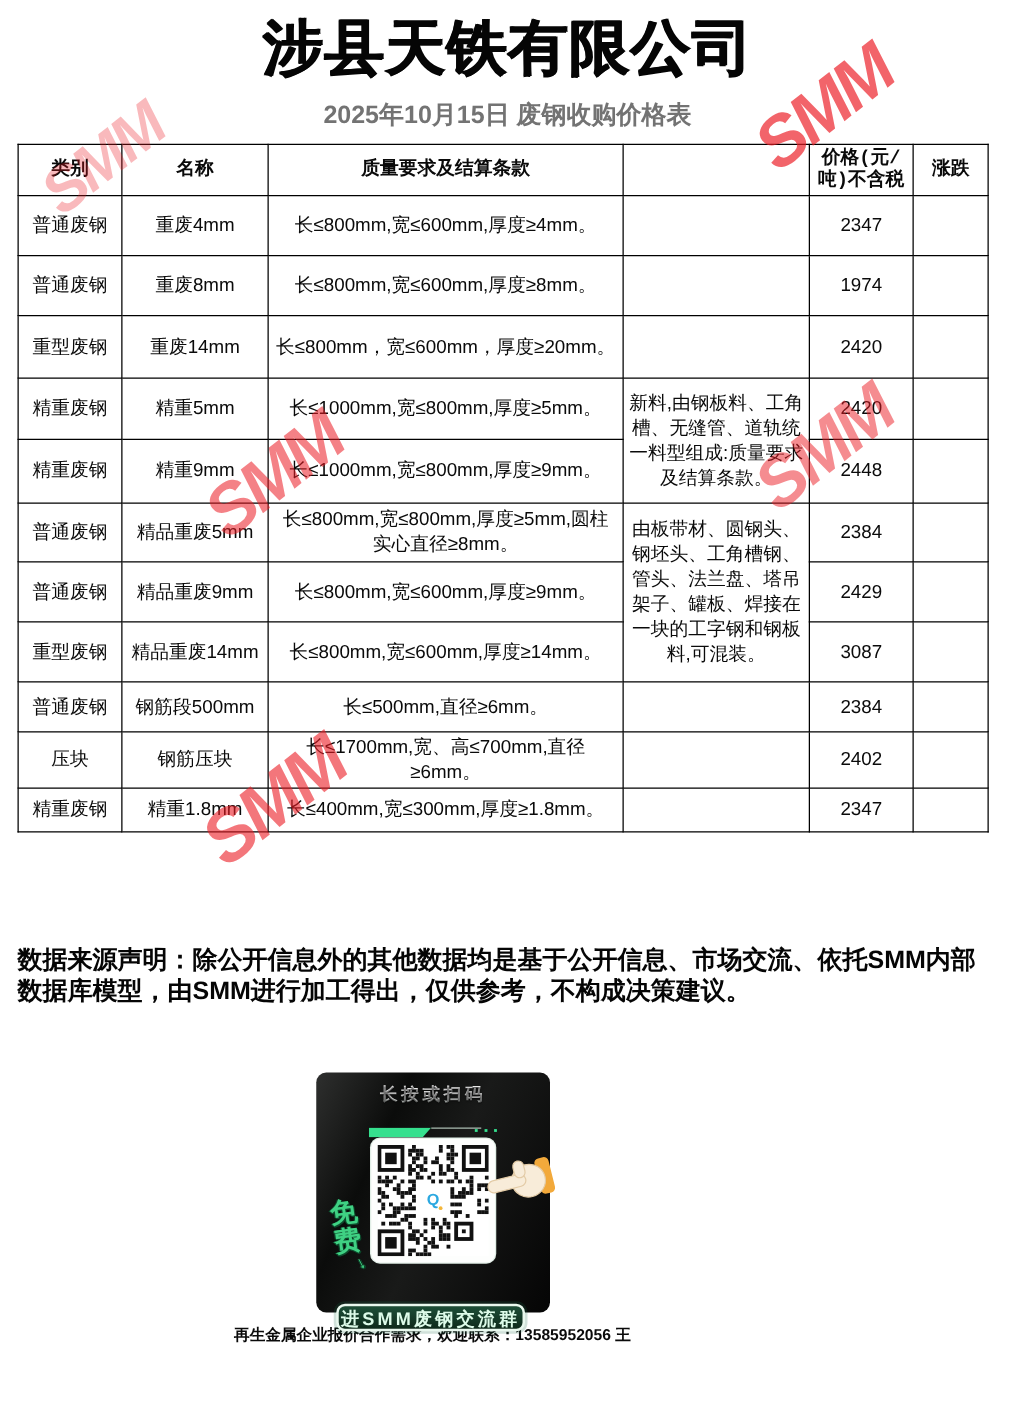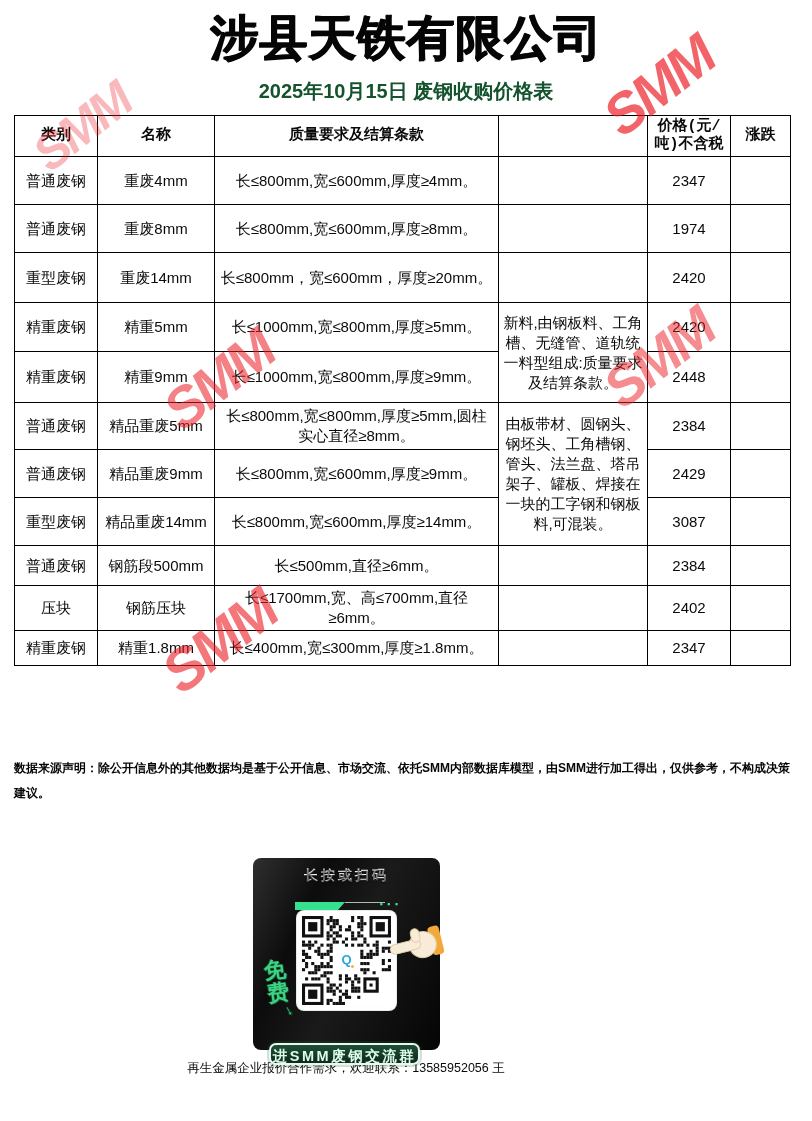--- a/index.html
+++ b/index.html
@@ -11,35 +11,35 @@
   .wm1{left:598px;top:58px;font-size:56px;opacity:.68;}
   .wm2{left:28px;top:102px;font-size:50px;opacity:.30;}
   .wm3{left:158px;top:352px;font-size:56px;opacity:.55;}
   .wm4{left:598px;top:330px;font-size:56px;opacity:.50;}
   .wm5{left:156px;top:612px;font-size:58px;opacity:.60;}
   
   .title{position:absolute;top:6px;left:0;right:0;text-align:center;font-size:48px;
          font-weight:900;letter-spacing:1px;color:#050505;
          text-shadow:1.2px 0 0 #050505,0 1.2px 0 #050505;}
   .subtitle{position:absolute;top:78px;left:0;right:0;text-align:center;font-size:20px;
-            font-weight:600;color:#14532d;}
+            font-weight:600;color:#737373;}
   
   .table-wrap{position:absolute;left:14px;top:115px;width:776px;z-index:2;}
   table.price{border-collapse:collapse;width:776px;table-layout:fixed;border:1.5px solid #000;}
   table.price th,table.price td{border:1px solid #000;padding:2px 4px;font-size:15px;
             text-align:center;vertical-align:middle;color:#0a0a0a;overflow:hidden;}
   table.price th{font-weight:700;line-height:18px;}
   table.price td{font-weight:500;line-height:20px;}
   td.note{ text-align:left;padding:4px 6px;line-height:21px;font-size:15px;}
   td.price{font-size:15.5px;}
   thead tr{height:38px;font-family:Liberation Mono, monospace;}
   .notes-box{border:1.5px solid #000;margin-top:-1.5px;padding:5px 8px 8px 8px;
              font-size:15px;line-height:21.5px;font-weight:500;color:#0a0a0a;background:#fff;}
   
-  .statement{position:absolute;left:14px;top:756px;width:786px;font-size:12px;font-weight:700;
+  .statement{position:absolute;left:14px;top:756px;width:786px;font-size:20px;font-weight:700;
              line-height:25px;color:#050505;margin:0;}
   
   .qr-card{position:absolute;left:253px;top:858px;width:187px;height:192px;border-radius:8px;
            background:linear-gradient(115deg,#2e2f2e 0%,#0b0c0b 28%,#191a19 52%,#050505 100%);
            z-index:3;}
   .qr-title{margin-top:9px;text-align:center;font-size:14px;font-weight:900;letter-spacing:3px;
             background:linear-gradient(180deg,#ffffff 55%,#9fa8a3 100%);
             -webkit-background-clip:text;background-clip:text;color:#f2f5f3;
             -webkit-text-fill-color:transparent;text-shadow:0 1px 1px rgba(0,0,0,.6);}
   .ribbon-row{position:absolute;left:42px;top:44px;width:104px;height:9px;}
@@ -58,21 +58,21 @@
         font-weight:900;color:#3fd183;line-height:23px;transform:rotate(-8deg);
         text-shadow:1px 1px 0 #0d4a2c,-1px 0 0 #0d4a2c,0 1px 0 #0d4a2c;}
   .free .arr{display:block;font-size:14px;transform:translate(8px,-4px) rotate(-20deg);}
   .hand{position:absolute;right:-6px;top:66px;width:58px;height:42px;transform:rotate(-14deg);}
   .qr-button{position:absolute;left:16px;top:157px;width:151px;height:22px;border-radius:7px;
              background:linear-gradient(180deg,#1d4f38,#0b241786);border:2px solid #e9f8ee;
              box-shadow:0 0 0 2px #18694733;color:#ddfbe9;font-size:14.5px;font-weight:800;
              letter-spacing:2.5px;text-align:center;line-height:22px;box-sizing:border-box;
              background-color:#12301f;margin-top:28px;}
   .footer{position:absolute;left:0;top:1060px;width:692px;text-align:center;font-size:12.5px;
-          font-weight:400;color:#0a0a0a;}
+          font-weight:700;color:#0a0a0a;}
 </style>
 </head>
 <body>
 
 <div class="page">
 
   <span class="wm wm1">SMM</span>
   <span class="wm wm2">SMM</span>
   <span class="wm wm3">SMM</span>
   <span class="wm wm4">SMM</span>

